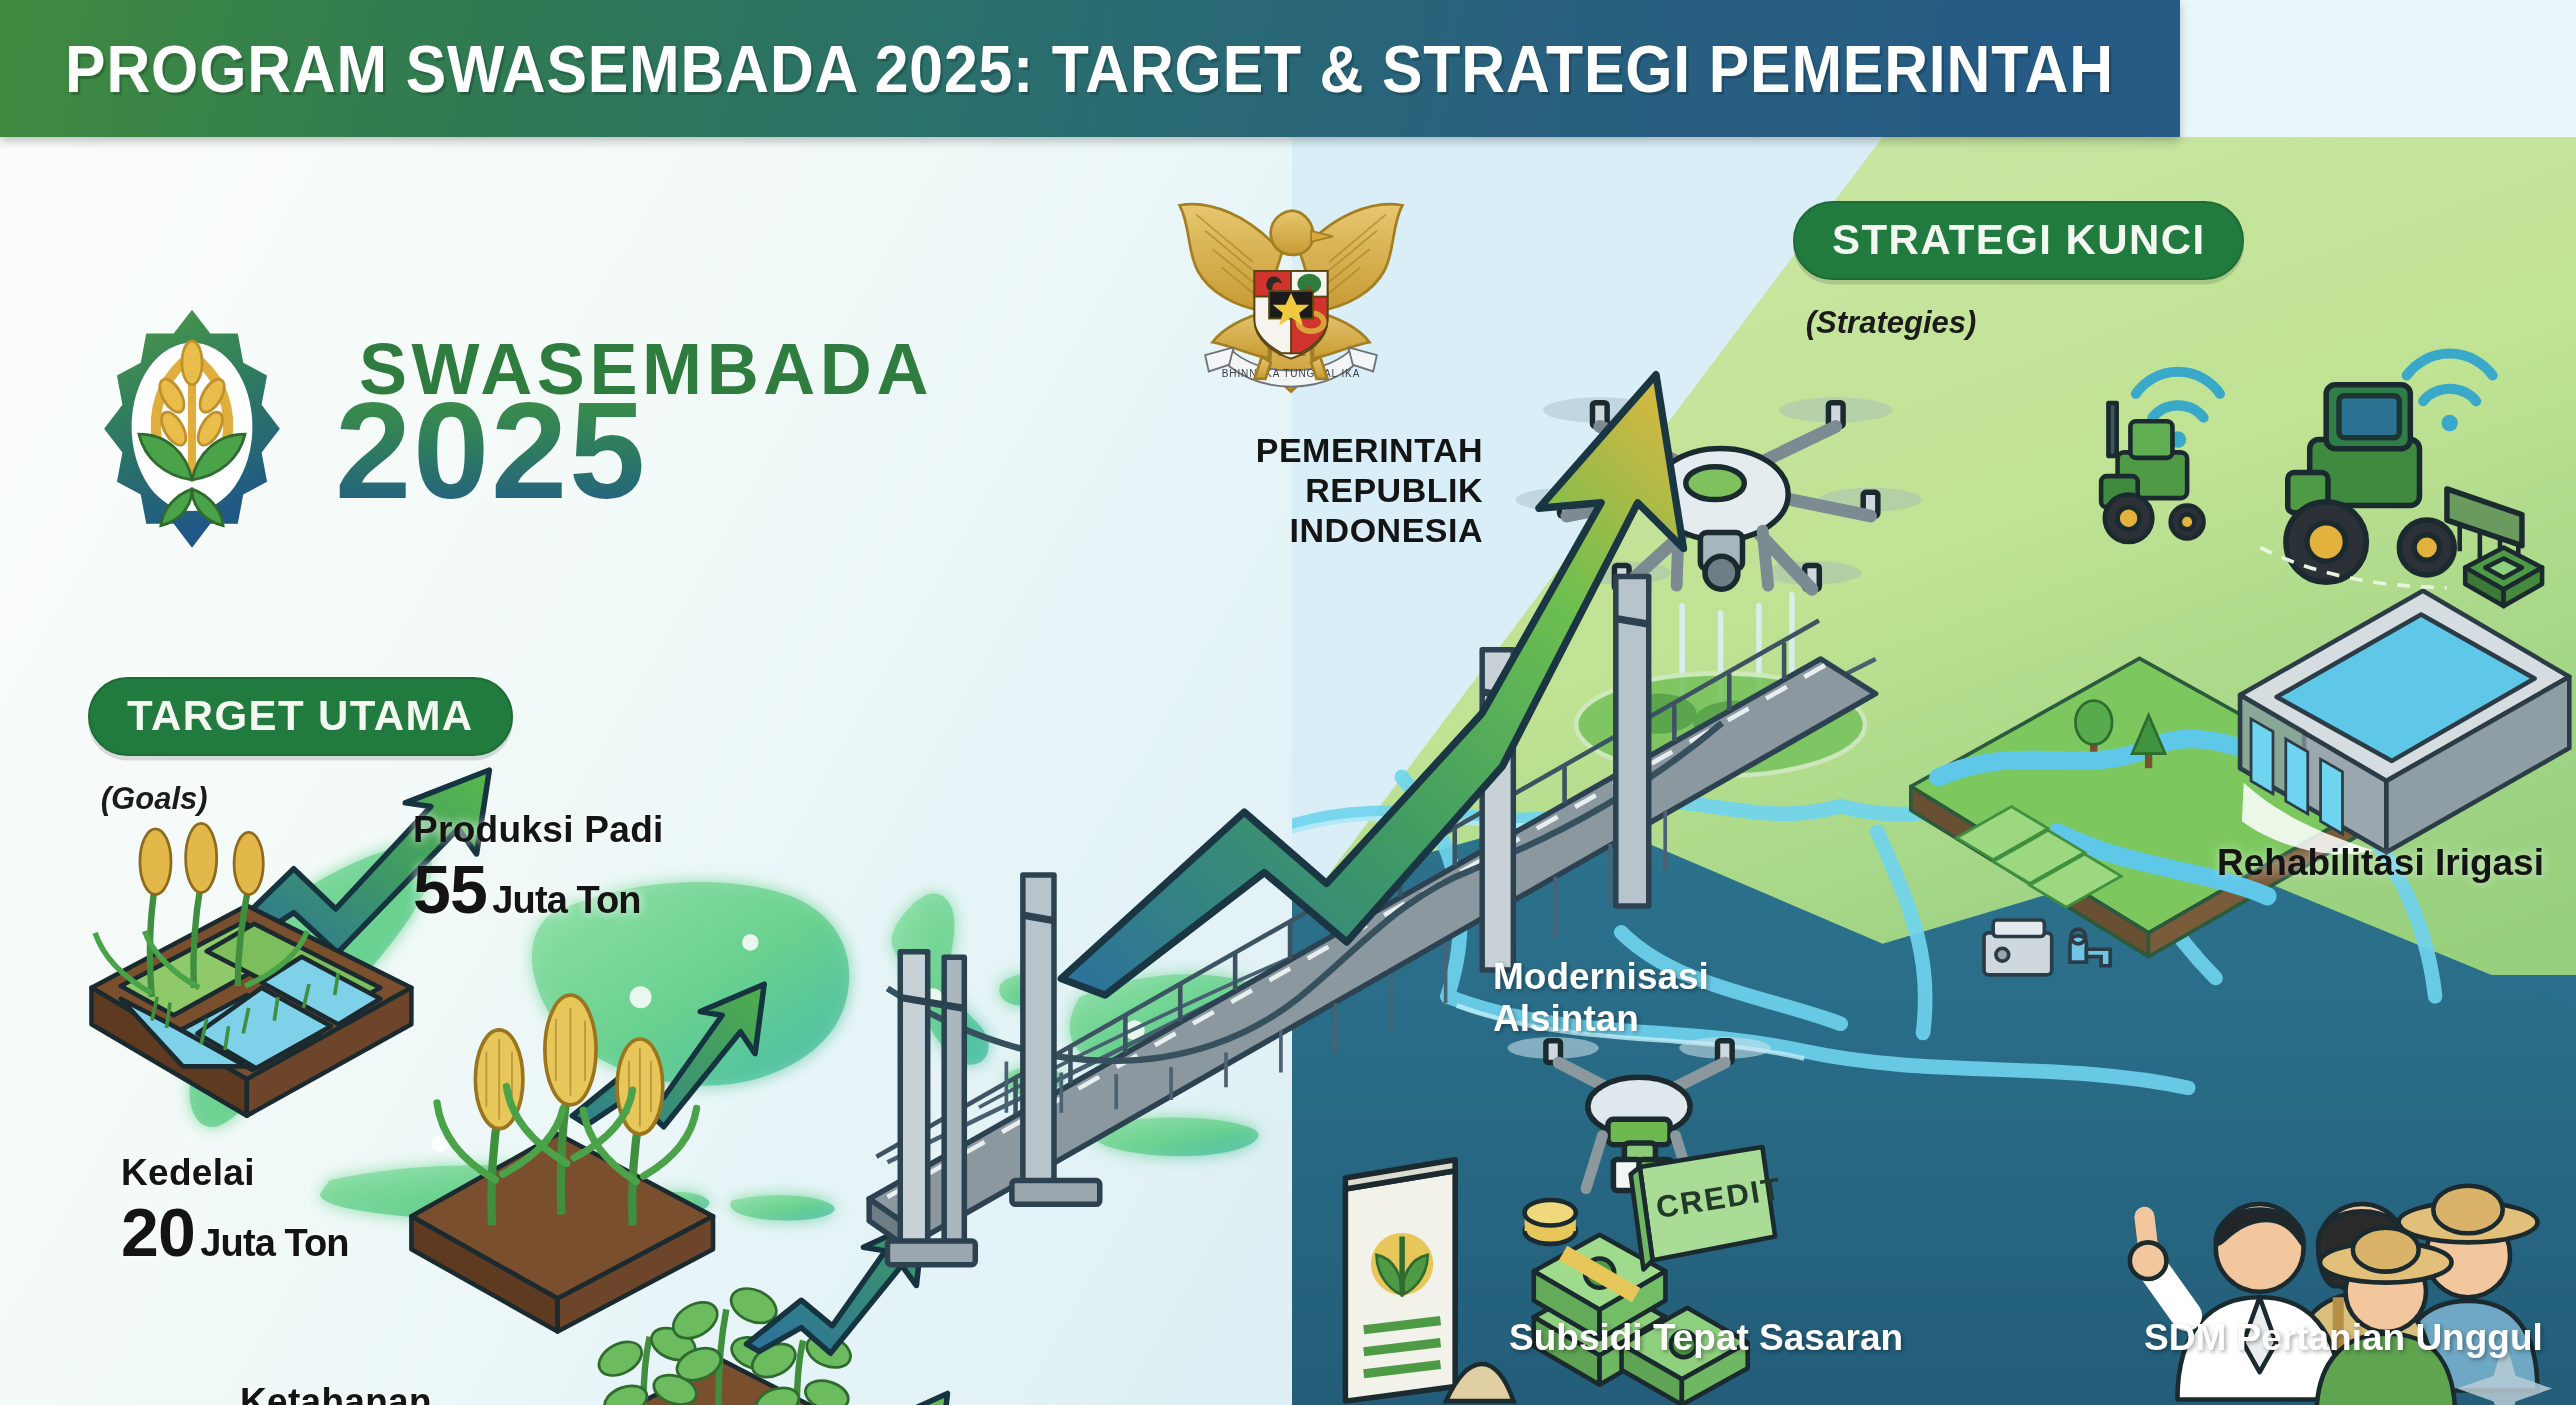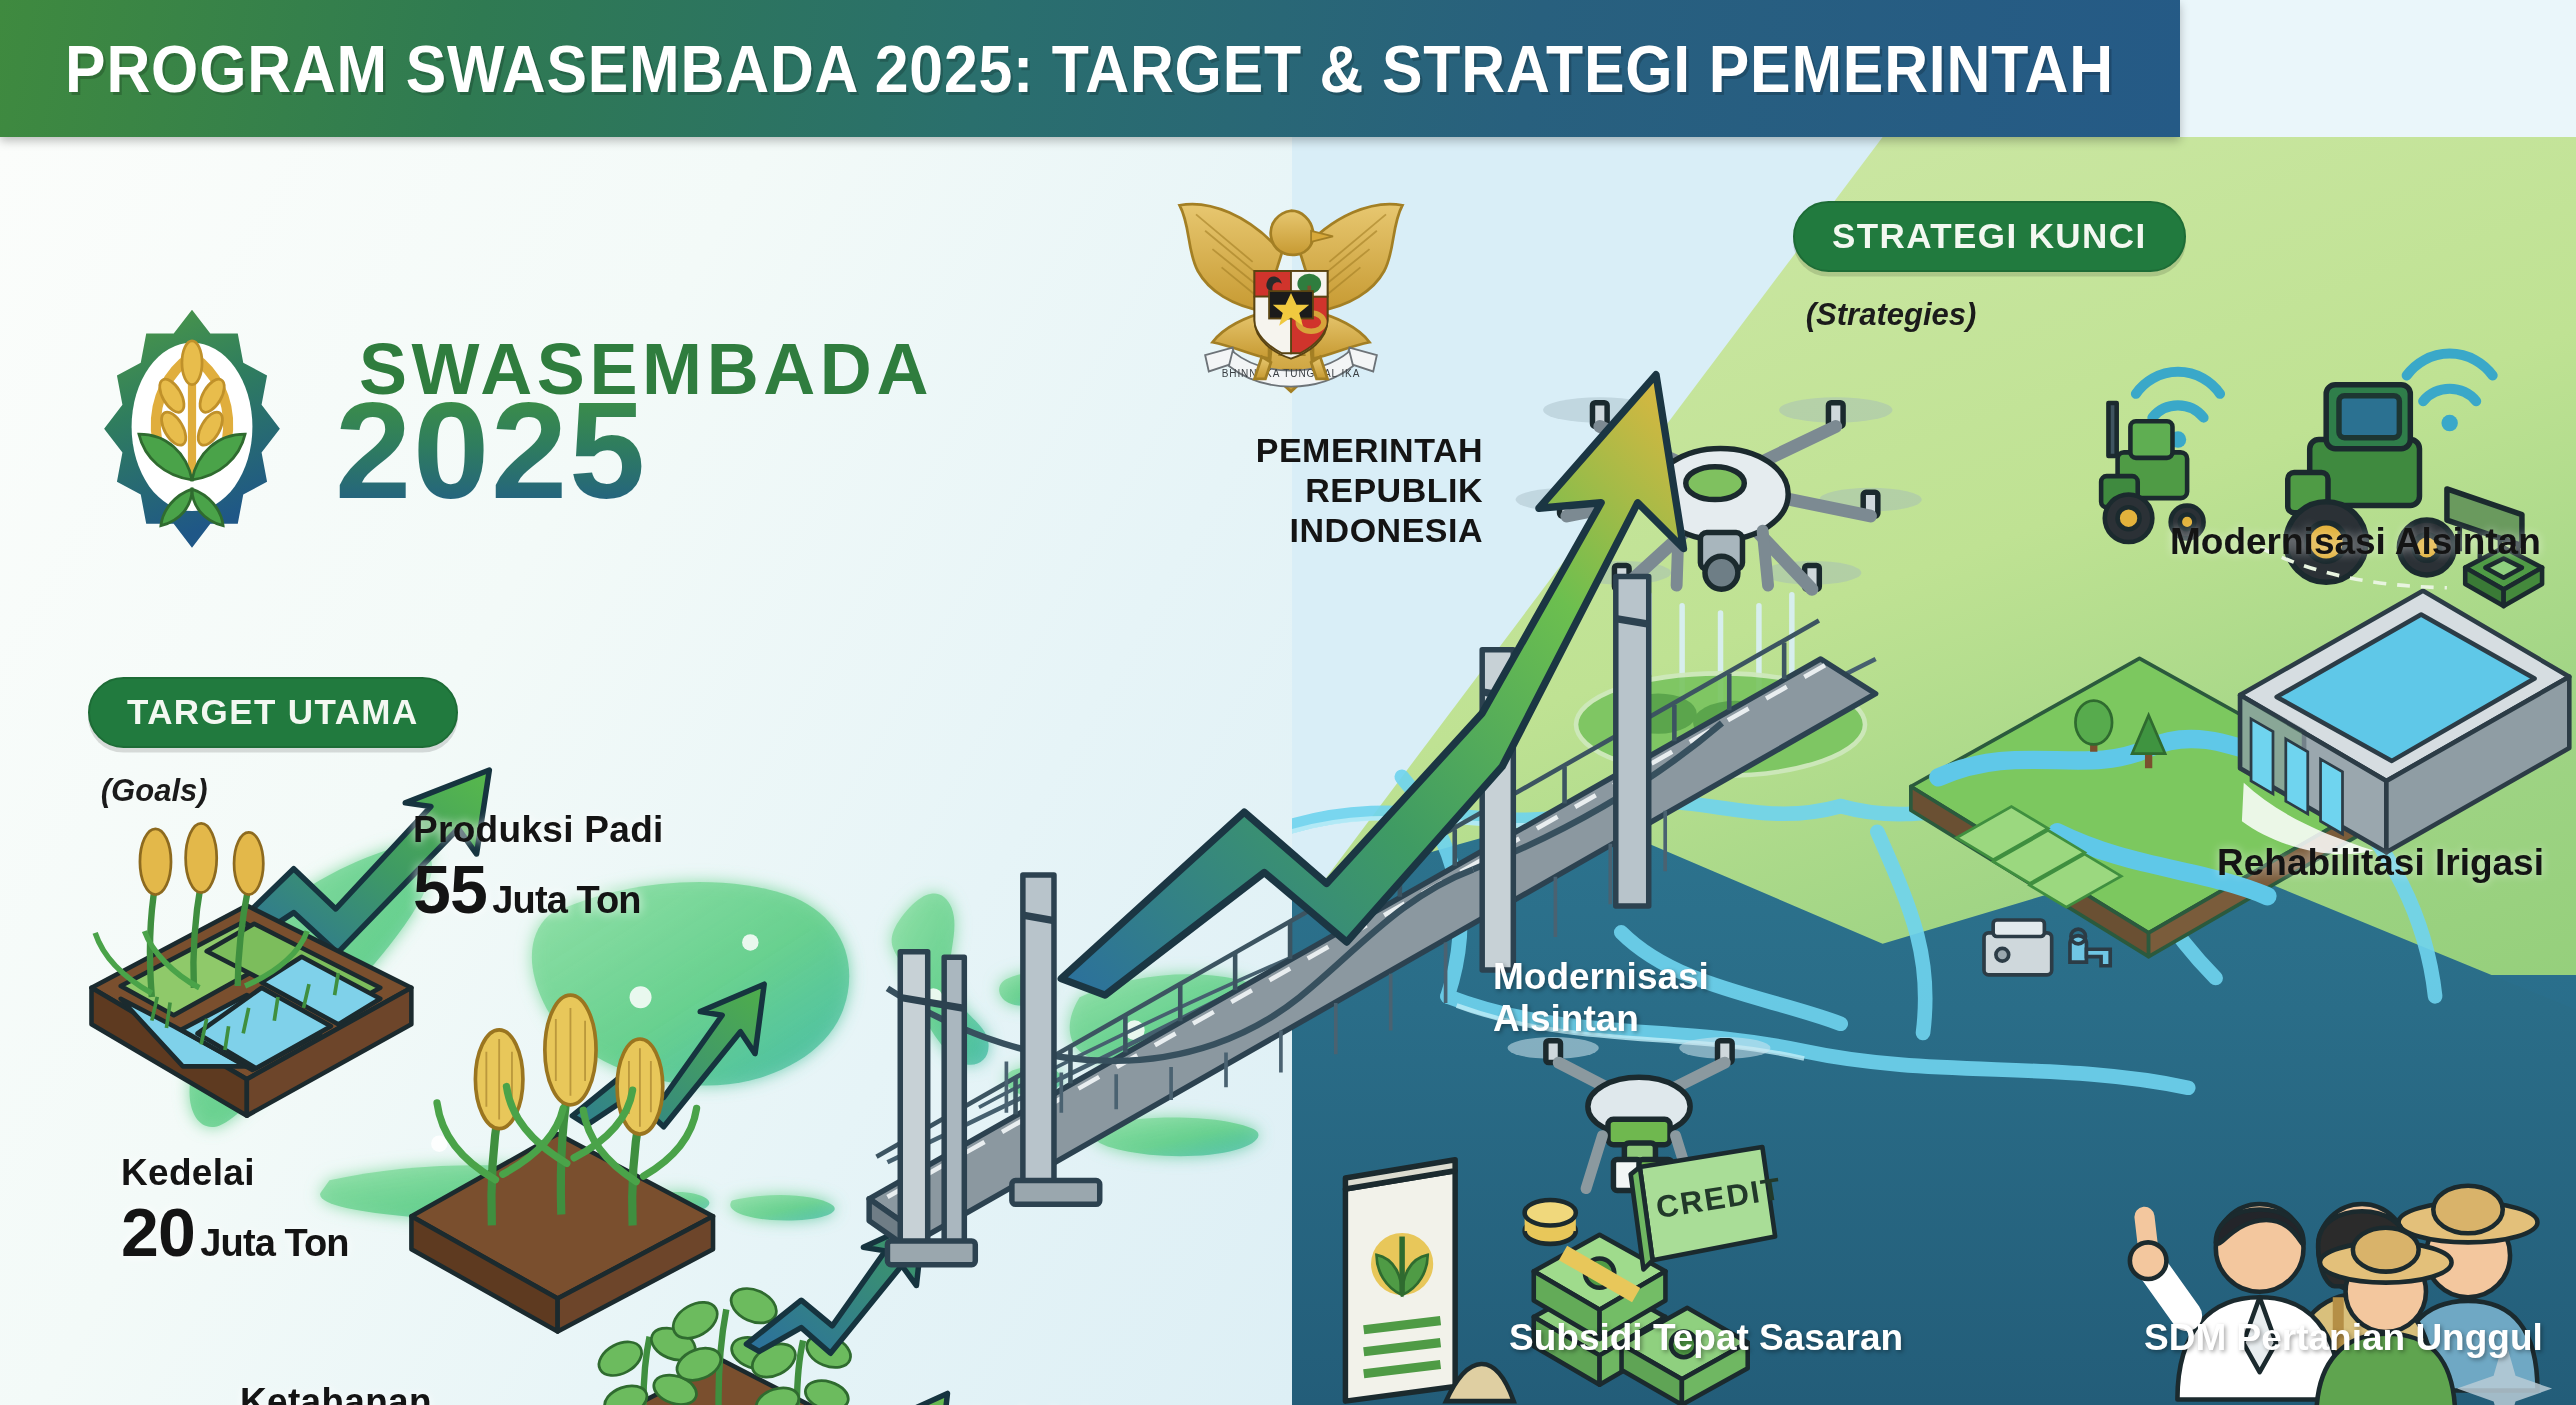--- a/index.html
+++ b/index.html
@@ -60,21 +60,21 @@
   .logo-yr {
     font-size:137px; font-weight:bold; letter-spacing:1.8px;
     background:linear-gradient(180deg,#3e9144 0%,#2f7d5e 45%,#225e86 100%);
     -webkit-background-clip:text; background-clip:text; color:transparent;
     margin-top:-14.6px;
   }
 
   
   .pill {
     display:inline-block; background:#217a3e; color:#f3f8f1;
-    padding:12.8px 37px 14.6px; border-radius:44px; font-size:35px; font-weight:bold;
+    padding:12.8px 37px 14.6px; border-radius:44px; font-size:42px; font-weight:bold;
     letter-spacing:1.4px; box-shadow:0 4.6px 0 rgba(0,0,0,.13);
     border:2.7px solid #1d6c36;
   }
   .sub-it { font-size:31px; font-style:italic; font-weight:bold; color:#1b1b1b; margin-top:25px; margin-left:12.8px; }
 
   .target-head { position:absolute; left:88px; top:540px; }
 
   
   .stat { position:absolute; color:#141414; }
   .stat .lbl { font-size:37px; font-weight:bold; line-height:1.12; letter-spacing:0.3px;
@@ -754,21 +754,20 @@
         <path d="M118 190 L110 214 L122 214 L128 196 Z"></path>
         <path d="M182 190 L190 214 L178 214 L172 196 Z"></path>
       </g>
     </svg>
     <div class="garuda-cap">
       <div>PEMERINTAH</div>
       <div>REPUBLIK INDONESIA</div>
     </div>
   </div>
 
-  <div class="slabel dark s-alsintan-top" style="z-index:50;">Modernisasi Alsintan</div>
 
   <div class="slabel dark s-irigasi" style="z-index:50;">Rehabilitasi Irigasi</div>
 
   <div class="slabel light s-alsintan-mid" style="z-index:50;">
     <div>Modernisasi</div>
     <div>Alsintan</div>
   </div>
 
   <div class="slabel light s-subsidi" style="z-index:50;">Subsidi Tepat Sasaran</div>
 

